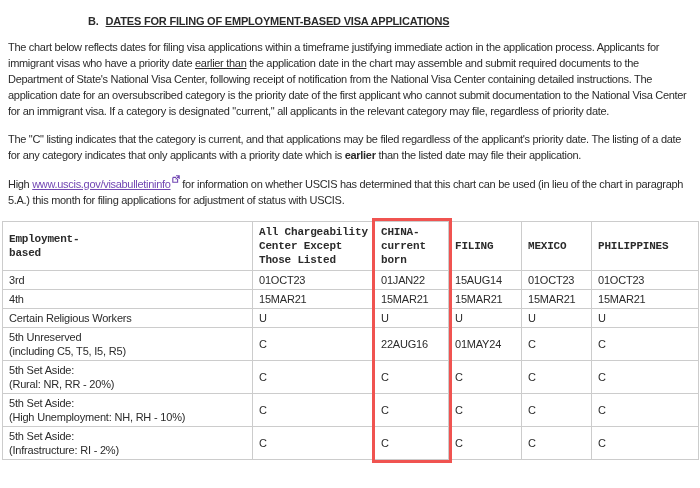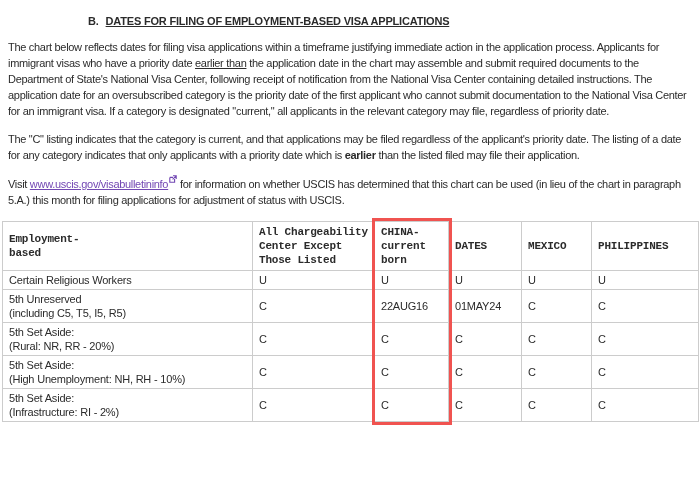--- a/index.html
+++ b/index.html
@@ -73,23 +73,23 @@
 </style>
 </head>
 <body>
 
 <div class="heading">
   <span class="letter">B.</span><span class="title">DATES FOR FILING OF EMPLOYMENT-BASED VISA APPLICATIONS</span>
 </div>
 
 <p class="body-text"><span>The chart below reflects dates for filing visa applications within a timeframe justifying immediate action in the application process. Applicants for immigrant visas who have a priority date </span><span class="u">earlier than</span><span> the application date in the chart may assemble and submit required documents to the Department of State's National Visa Center, following receipt of notification from the National Visa Center containing detailed instructions. The application date for an oversubscribed category is the priority date of the first applicant who cannot submit documentation to the National Visa Center for an immigrant visa. If a category is designated "current," all applicants in the relevant category may file, regardless of priority date.</span></p>
 
-<p class="body-text"><span>The "C" listing indicates that the category is current, and that applications may be filed regardless of the applicant's priority date. The listing of a date for any category indicates that only applicants with a priority date which is </span><span class="b">earlier</span><span> than the listed filed may file their application.</span></p>
+<p class="body-text"><span>The "C" listing indicates that the category is current, and that applications may be filed regardless of the applicant's priority date. The listing of a date for any category indicates that only applicants with a priority date which is </span><span class="b">earlier</span><span> than the listed date may file their application.</span></p>
 
-<p class="body-text"><span>Visit </span><a class="doc-link" style="color: rgb(114, 71, 179);">www.uscis.gov/visabulletininfo</a><span class="ext-icon doc-link-color" style="color: rgb(114, 71, 179);"><svg width="8" height="8" viewBox="0 0 10 10">
+<p class="body-text"><span>High </span><a class="doc-link" style="color: rgb(114, 71, 179);">www.uscis.gov/visabulletininfo</a><span class="ext-icon doc-link-color" style="color: rgb(114, 71, 179);"><svg width="8" height="8" viewBox="0 0 10 10">
         <path d="M1 3 h4 M1 3 v6 h6 v-4" fill="none" stroke="currentColor" stroke-width="1.4"></path>
         <path d="M5 1 h4 v4 M9 1 L4.5 5.5" fill="none" stroke="currentColor" stroke-width="1.4"></path>
       </svg></span><span> for information on whether USCIS has determined that this chart can be used (in lieu of the chart in paragraph 5.A.) this month for filing applications for adjustment of status with USCIS.</span></p>
 
 <div class="table-wrap">
   <table class="visa-table">
     <colgroup>
       <col style="width:250px">
         <col style="width:122px">
         <col style="width:74px">
@@ -100,26 +100,42 @@
     <thead>
       <tr>
         <th>Employment-
 based</th>
         <th>All Chargeability
 Center Except
 Those Listed</th>
         <th>CHINA-
 current
 born</th>
-        <th>DATES</th>
+        <th>FILING</th>
         <th>MEXICO</th>
         <th>PHILIPPINES</th>
       </tr>
     </thead>
     <tbody>
+        <tr>
+          <td>3rd</td>
+          <td>01OCT23</td>
+          <td>01JAN22</td>
+          <td>15AUG14</td>
+          <td>01OCT23</td>
+          <td>01OCT23</td>
+        </tr>
+        <tr>
+          <td>4th</td>
+          <td>15MAR21</td>
+          <td>15MAR21</td>
+          <td>15MAR21</td>
+          <td>15MAR21</td>
+          <td>15MAR21</td>
+        </tr>
         <tr>
           <td>Certain Religious Workers</td>
           <td>U</td>
           <td>U</td>
           <td>U</td>
           <td>U</td>
           <td>U</td>
         </tr>
         <tr class="tall">
           <td>5th Unreserved

